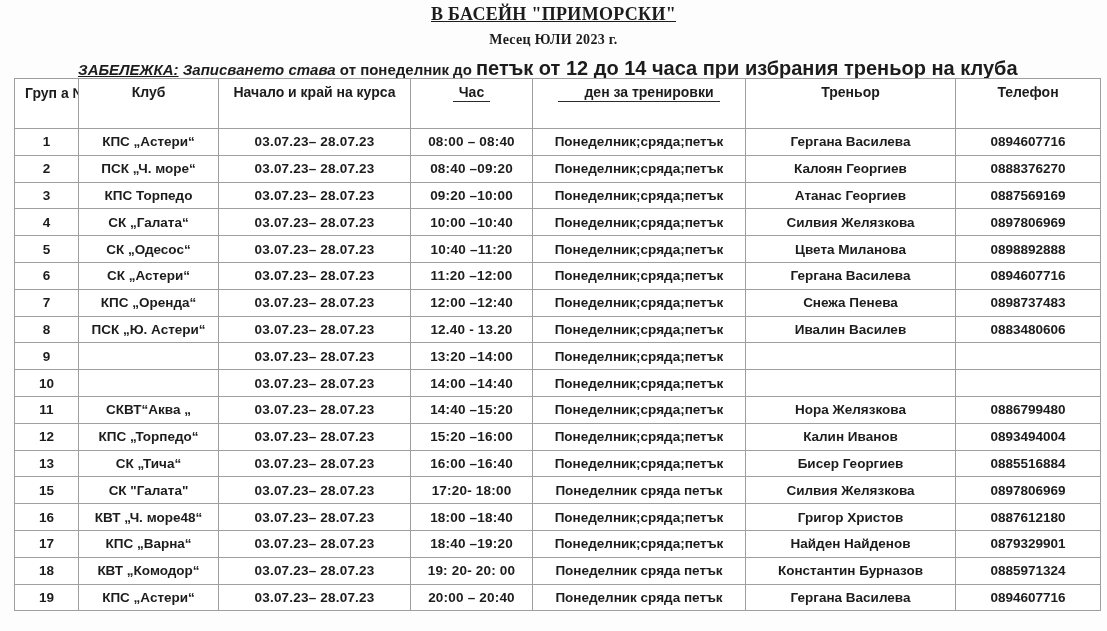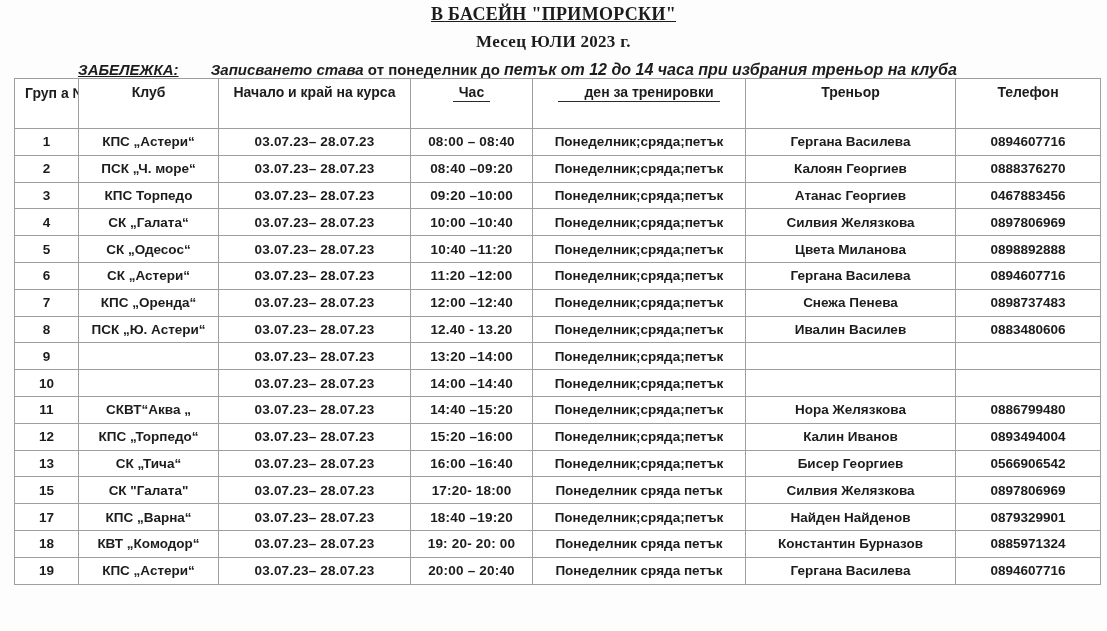--- a/index.html
+++ b/index.html
@@ -22,38 +22,38 @@
     padding-top: 4px;
     font-family: "Liberation Serif", serif;
   }
   .doc-title {
     font-size: 18px;
     font-weight: bold;
     text-decoration: underline;
     letter-spacing: 0.3px;
   }
   .doc-subtitle {
-    font-size: 17px;
+    font-size: 14px;
     font-weight: bold;
     margin-top: 7px;
     letter-spacing: 0.3px;
   }
   .note-line {
     margin: 9px 0 3px 78px;
     font-size: 15px;
     font-weight: bold;
     white-space: nowrap;
   }
   .note-label {
     font-style: italic;
     text-decoration: underline;
   }
-  .note-italic { font-style: italic; margin-left: 28px; }
+  .note-italic { font-style: italic; }
   .note-upright { font-style: normal; }
-  .note-big { font-style: italic; font-size: 16px; }
+  .note-big { font-size: 20px; }
 
   table.schedule {
     position: absolute;
     left: 14px;
     top: 78px;
     border-collapse: collapse;
     table-layout: fixed;
     width: 1086px;
     background: #ffffff;
   }
@@ -151,21 +151,21 @@
     <td class="cell-trainer">Калоян Георгиев</td>
     <td class="cell-phone">0888376270</td>
   </tr>
         <tr>
     <td class="cell-group">3</td>
     <td class="cell-club">КПС Торпедо</td>
     <td class="cell-course">03.07.23– 28.07.23</td>
     <td class="cell-time">09:20 –10:00</td>
     <td class="cell-days">Понеделник;сряда;петък</td>
     <td class="cell-trainer">Атанас Георгиев</td>
-    <td class="cell-phone">0467883456</td>
+    <td class="cell-phone">0887569169</td>
   </tr>
         <tr>
     <td class="cell-group">4</td>
     <td class="cell-club">СК „Галата“</td>
     <td class="cell-course">03.07.23– 28.07.23</td>
     <td class="cell-time">10:00 –10:40</td>
     <td class="cell-days">Понеделник;сряда;петък</td>
     <td class="cell-trainer">Силвия Желязкова</td>
     <td class="cell-phone">0897806969</td>
   </tr>
@@ -241,32 +241,41 @@
     <td class="cell-trainer">Калин Иванов</td>
     <td class="cell-phone">0893494004</td>
   </tr>
         <tr>
     <td class="cell-group">13</td>
     <td class="cell-club">СК  „Тича“</td>
     <td class="cell-course">03.07.23– 28.07.23</td>
     <td class="cell-time">16:00 –16:40</td>
     <td class="cell-days">Понеделник;сряда;петък</td>
     <td class="cell-trainer">Бисер Георгиев</td>
-    <td class="cell-phone">0566906542</td>
+    <td class="cell-phone">0885516884</td>
   </tr>
         <tr>
     <td class="cell-group">15</td>
     <td class="cell-club">СК "Галата"</td>
     <td class="cell-course">03.07.23– 28.07.23</td>
     <td class="cell-time">17:20- 18:00</td>
     <td class="cell-days">Понеделник сряда петък</td>
     <td class="cell-trainer">Силвия Желязкова</td>
     <td class="cell-phone">0897806969</td>
   </tr>
         <tr>
+    <td class="cell-group">16</td>
+    <td class="cell-club">КВТ „Ч. море48“</td>
+    <td class="cell-course">03.07.23– 28.07.23</td>
+    <td class="cell-time">18:00 –18:40</td>
+    <td class="cell-days">Понеделник;сряда;петък</td>
+    <td class="cell-trainer">Григор Христов</td>
+    <td class="cell-phone">0887612180</td>
+  </tr>
+        <tr>
     <td class="cell-group">17</td>
     <td class="cell-club">КПС „Варна“</td>
     <td class="cell-course">03.07.23– 28.07.23</td>
     <td class="cell-time">18:40 –19:20</td>
     <td class="cell-days">Понеделник;сряда;петък</td>
     <td class="cell-trainer">Найден Найденов</td>
     <td class="cell-phone">0879329901</td>
   </tr>
         <tr>
     <td class="cell-group">18</td>

